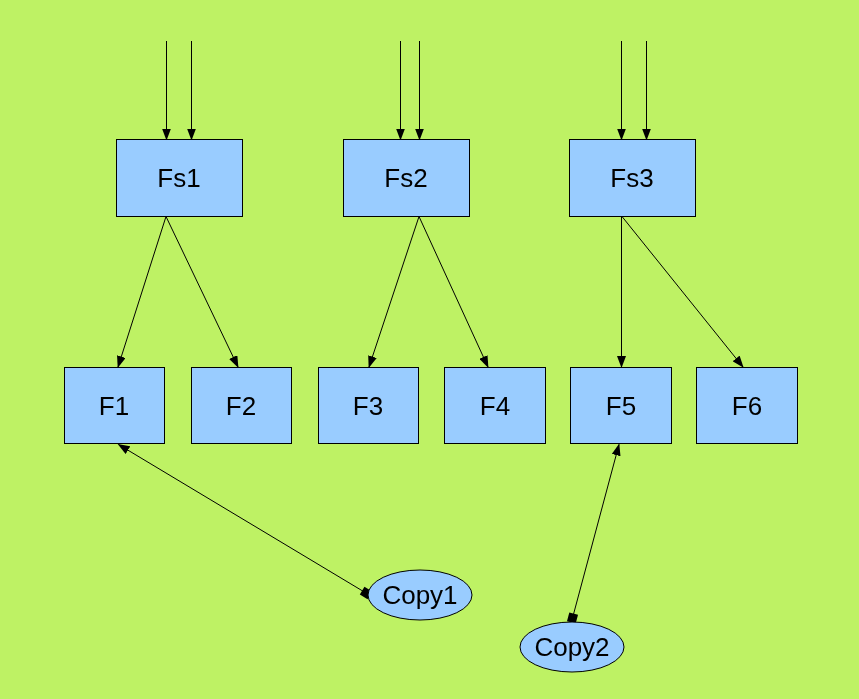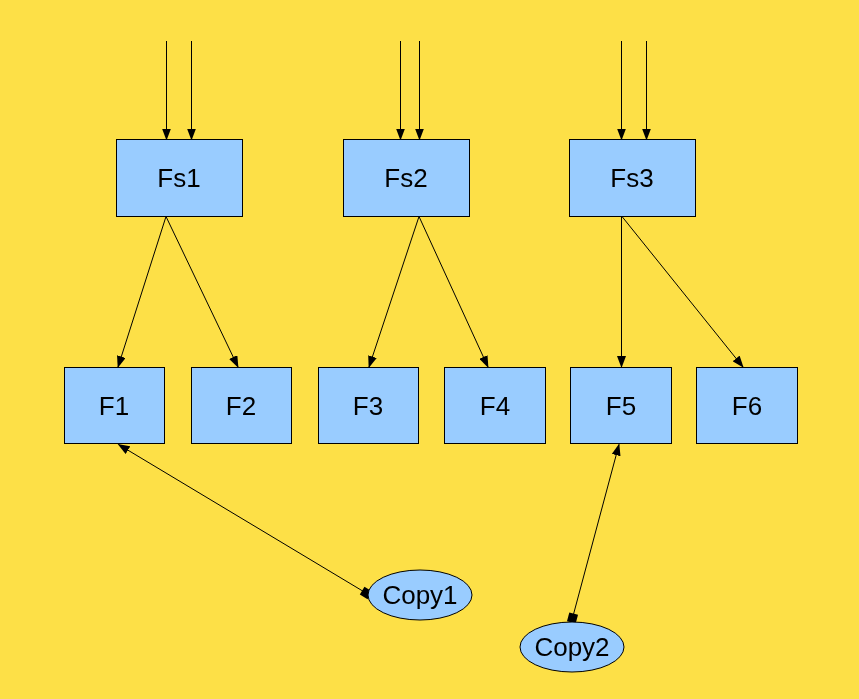--- a/index.html
+++ b/index.html
@@ -5,21 +5,21 @@
   html, body {
     margin: 0;
     padding: 0;
     background: #ffffff;
     font-family: "Liberation Sans", sans-serif;
   }
   .canvas-wrap {
     width: 859px;
     height: 699px;
     position: relative;
-    background: #fde047;
+    background: #bef264;
   }
   svg text.node-label {
     font-family: "Liberation Sans", sans-serif;
     font-size: 26px;
     fill: #000000;
     text-anchor: middle;
   }
   svg .node-shape {
     stroke: #000000;
     stroke-width: 1;

